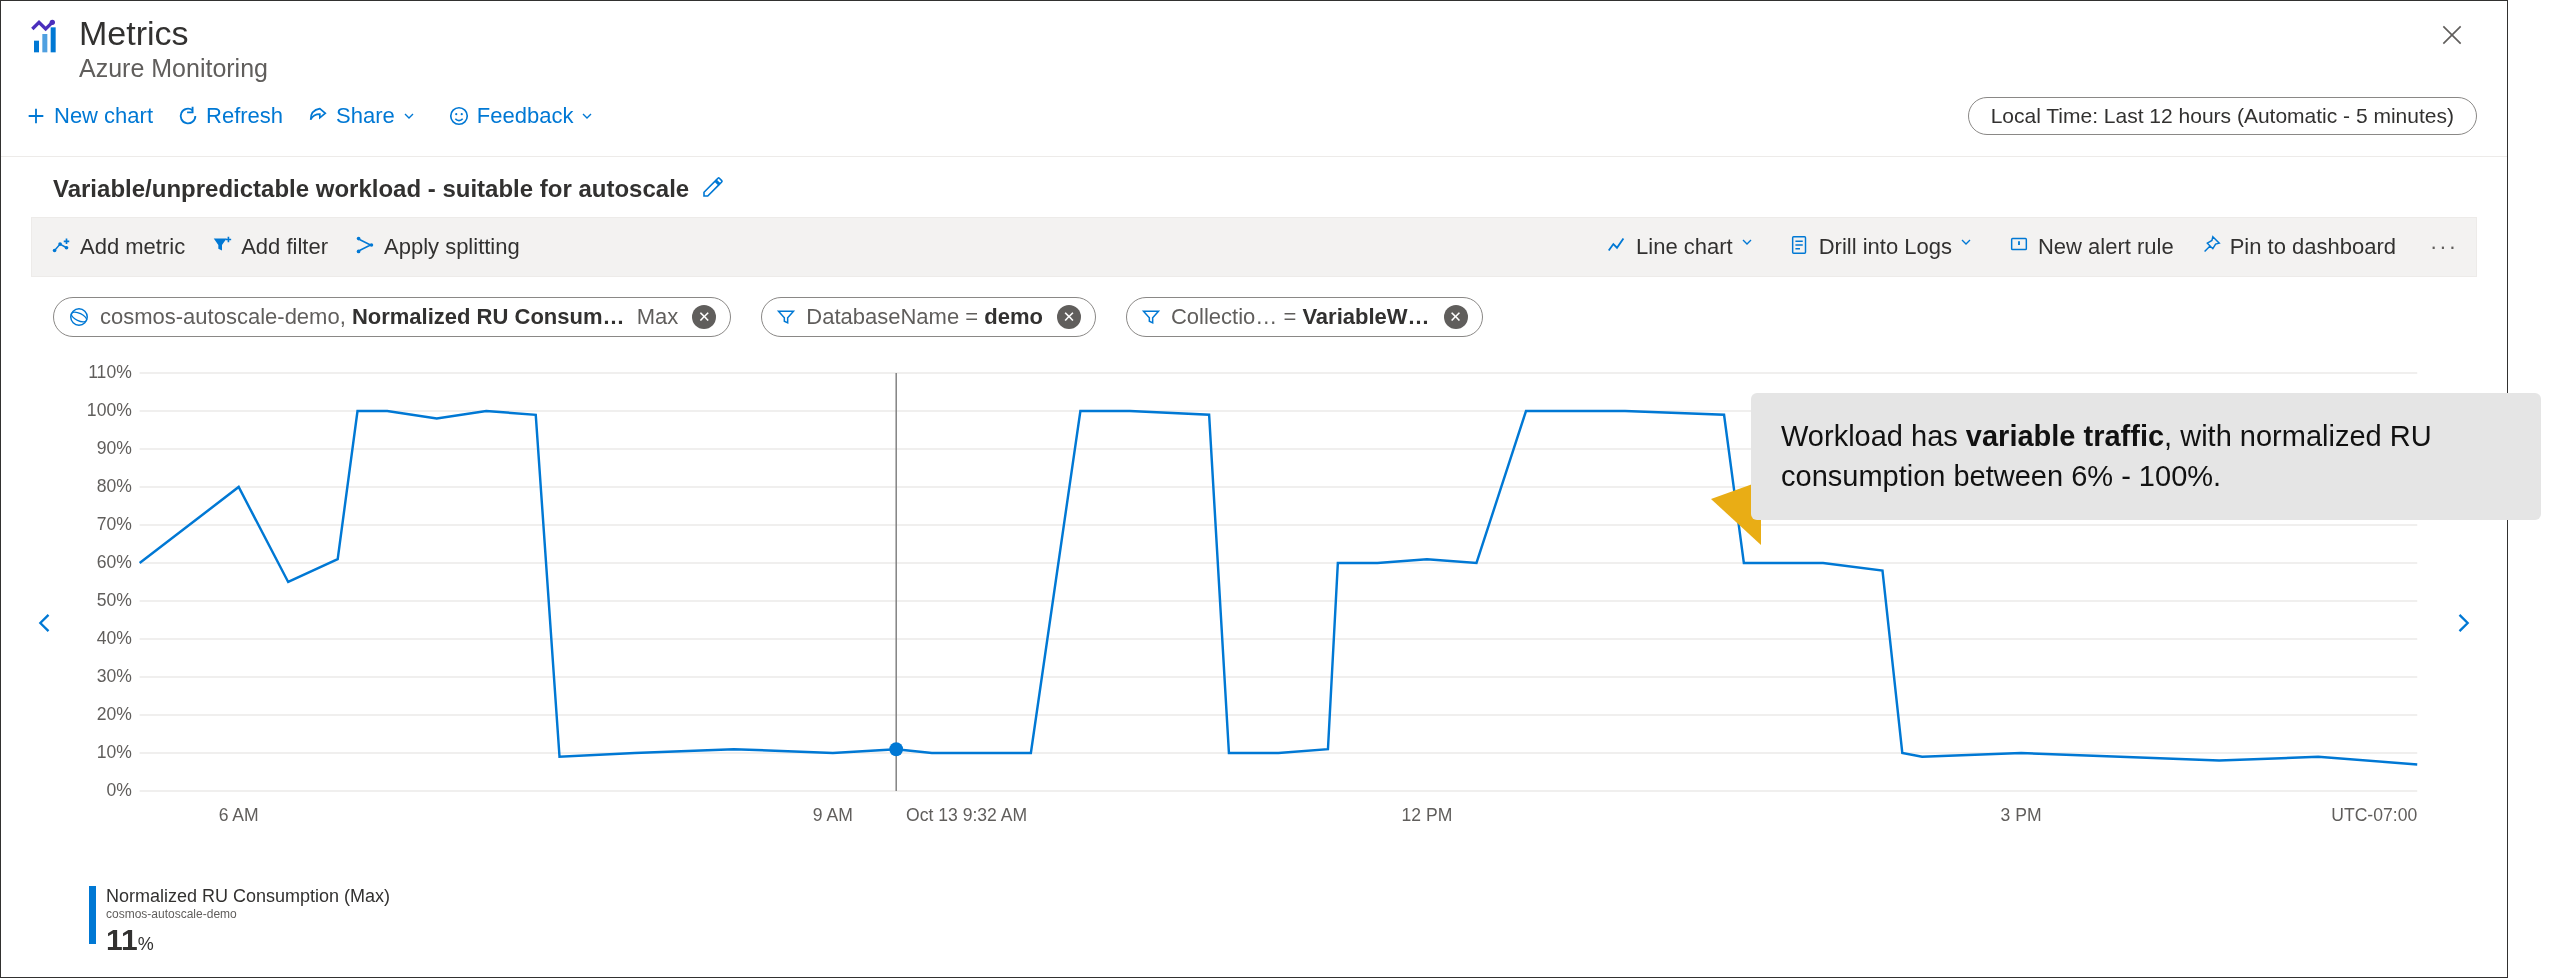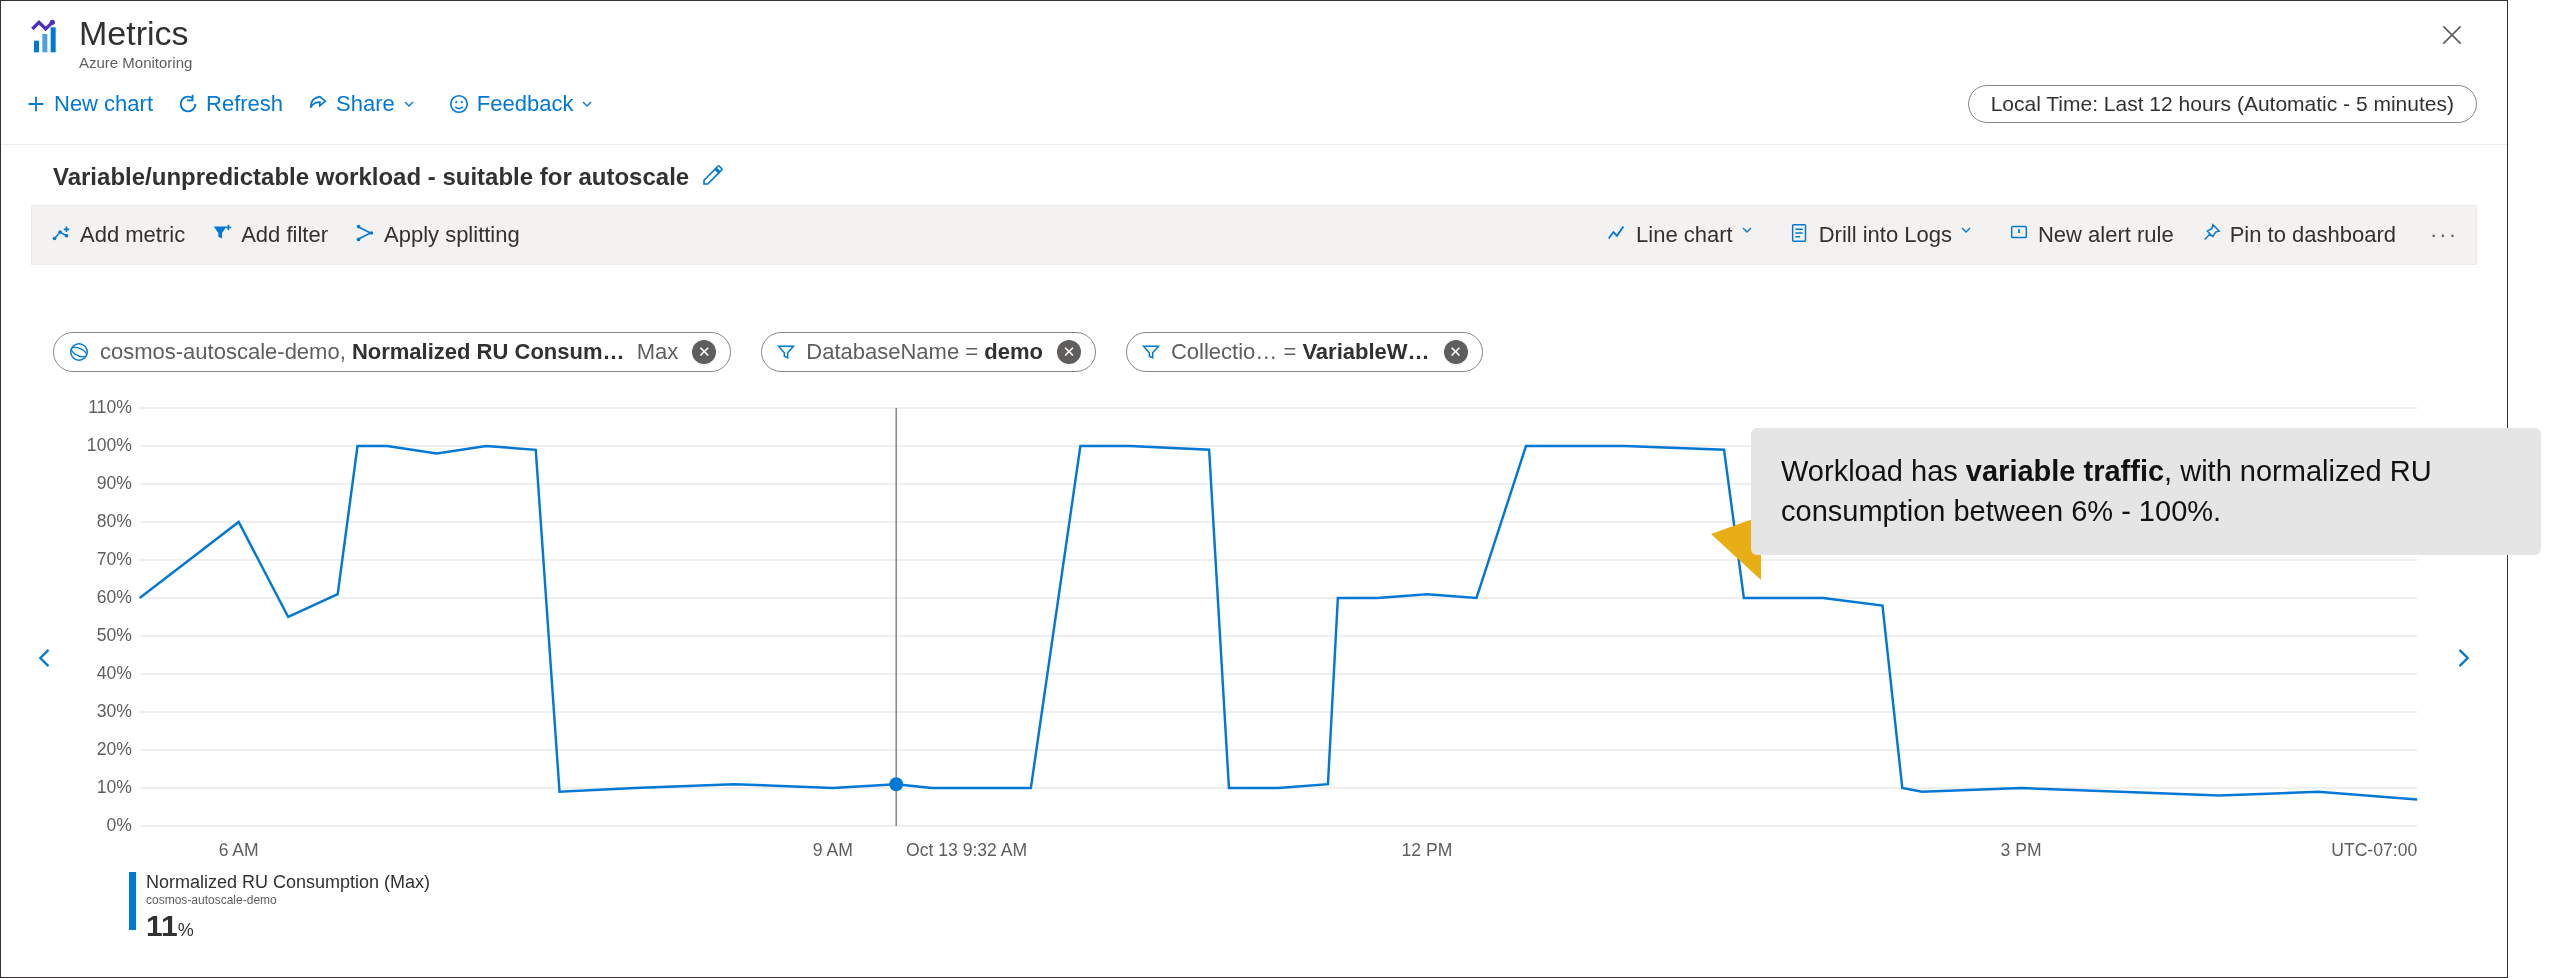--- a/index.html
+++ b/index.html
@@ -4,21 +4,21 @@
 <style>
   * { box-sizing: border-box; }
   html, body { margin:0; padding:0; font-family: "Segoe UI", Arial, sans-serif; background:#fff; color:#323130; }
   .frame { width:2508px; height:978px; border:1.5px solid #323130; position:relative; }
   
   
   .hdr { display:flex; align-items:flex-start; padding:14px 28px 4px 28px; }
   .hdr-icon { margin-right:10px; margin-top:4px; }
   .hdr-titles { flex:1; }
   .hdr-title { font-size:34px; font-weight:300; color:#323130; line-height:1.1; }
-  .hdr-sub   { font-size:15px; color:#605e5c; margin-top:2px; }
+  .hdr-sub   { font-size:25px; color:#605e5c; margin-top:2px; }
   .hdr-close { font-size:30px; color:#605e5c; cursor:pointer; padding:6px 14px; }
   
   
   .tb1 { display:flex; align-items:center; padding:10px 30px 21px 24px; border-bottom:1px solid #edebe9; }
   .tb1 .action { display:inline-flex; align-items:center; margin-right:24px; font-size:22px; color:#0078d4; cursor:pointer; }
   .tb1 .action .ico { margin-right:7px; display:inline-flex; }
   .tb1 .spacer { flex:1; }
   .timerange { border:1px solid #8a8886; border-radius:999px; padding:6px 22px; font-size:21px; color:#323130; cursor:pointer;text-align:center; }
   
   
@@ -28,40 +28,40 @@
   
   
   .tb2 { margin:0 30px; height:60px; background:#f3f2f1; border:1px solid #edebe9; display:flex; align-items:center; padding:0 18px; font-size:22px; }
   .tb2 .action { display:inline-flex; margin-right:26px; color:#323130; cursor:pointer; }
   .tb2 .action .ico { margin-right:8px; color:#0078d4; display:inline-flex; }
   .tb2 .spacer { flex:1; }
   .tb2 .right .action { color:#323130; }
   .tb2 .more { font-size:22px; color:#605e5c; cursor:pointer; letter-spacing:2px; margin-left:8px; }
   
   
-  .pills { display:flex; align-items:center; padding:20px 30px 8px 52px; gap:30px;margin-top:47px; }
+  .pills { display:flex; align-items:center; padding:20px 30px 8px 52px; gap:30px; }
   .pill { display:inline-flex; align-items:center; border:1px solid #8a8886; border-radius:999px; padding:6px 14px 6px 14px; font-size:22px; }
   .pill .pico { margin-right:10px; display:inline-flex; }
   .pill .x { width:24px; height:24px; border-radius:50%; background:#605e5c; color:#fff; display:inline-flex; align-items:center; justify-content:center; font-size:15px; margin-left:14px; cursor:pointer; }
   .pill b { font-weight:600; }
   .pill .ell { max-width: 460px; white-space:nowrap; overflow:hidden; text-overflow:ellipsis; display:inline-block; vertical-align:bottom;}
   .pill .light { color:#605e5c; }
   
   
   .chartwrap { position:relative; margin:18px 30px 0 30px; height:508px; }
   .nav-arrow { position:absolute; width:40px; height:40px; display:flex; align-items:center; justify-content:center; cursor:pointer; color:#0078d4; top:240px; }
   .nav-left { left:-6px; }
   .nav-right { right:-6px; }
   .plot { position:absolute; left:50px; right:50px; top:0; bottom:0; }
   
   .callout { position:absolute; left:1720px; top:30px; width:790px; background:#e5e5e5; border-radius:6px; padding:24px 30px; font-size:29px; color:#111; line-height:1.35; }
   .callout-tail { position:absolute; left:1680px; top:118px; width:0; height:0; border-top:18px solid transparent; border-bottom:46px solid transparent; border-right:50px solid #e9ad15; }
   
   
-  .legend { position:absolute; left:88px; bottom:34px; display:flex; align-items:flex-start;margin-left:40px; }
+  .legend { position:absolute; left:88px; bottom:20px; display:flex; align-items:flex-start; }
   .legend-bar { width:7px; height:58px; background:#0078d4; margin-right:10px; }
   .legend-title { font-size:18px; color:#323130; }
   .legend-sub   { font-size:12px; color:#605e5c; }
   .legend-val   { font-size:30px; font-weight:600; margin-top:2px; }
   .legend-val .unit { font-size:18px; font-weight:400; }
   
   svg text { font-family:"Segoe UI", Arial, sans-serif; fill:#605e5c; }
 </style>
 </head>
 <body>

